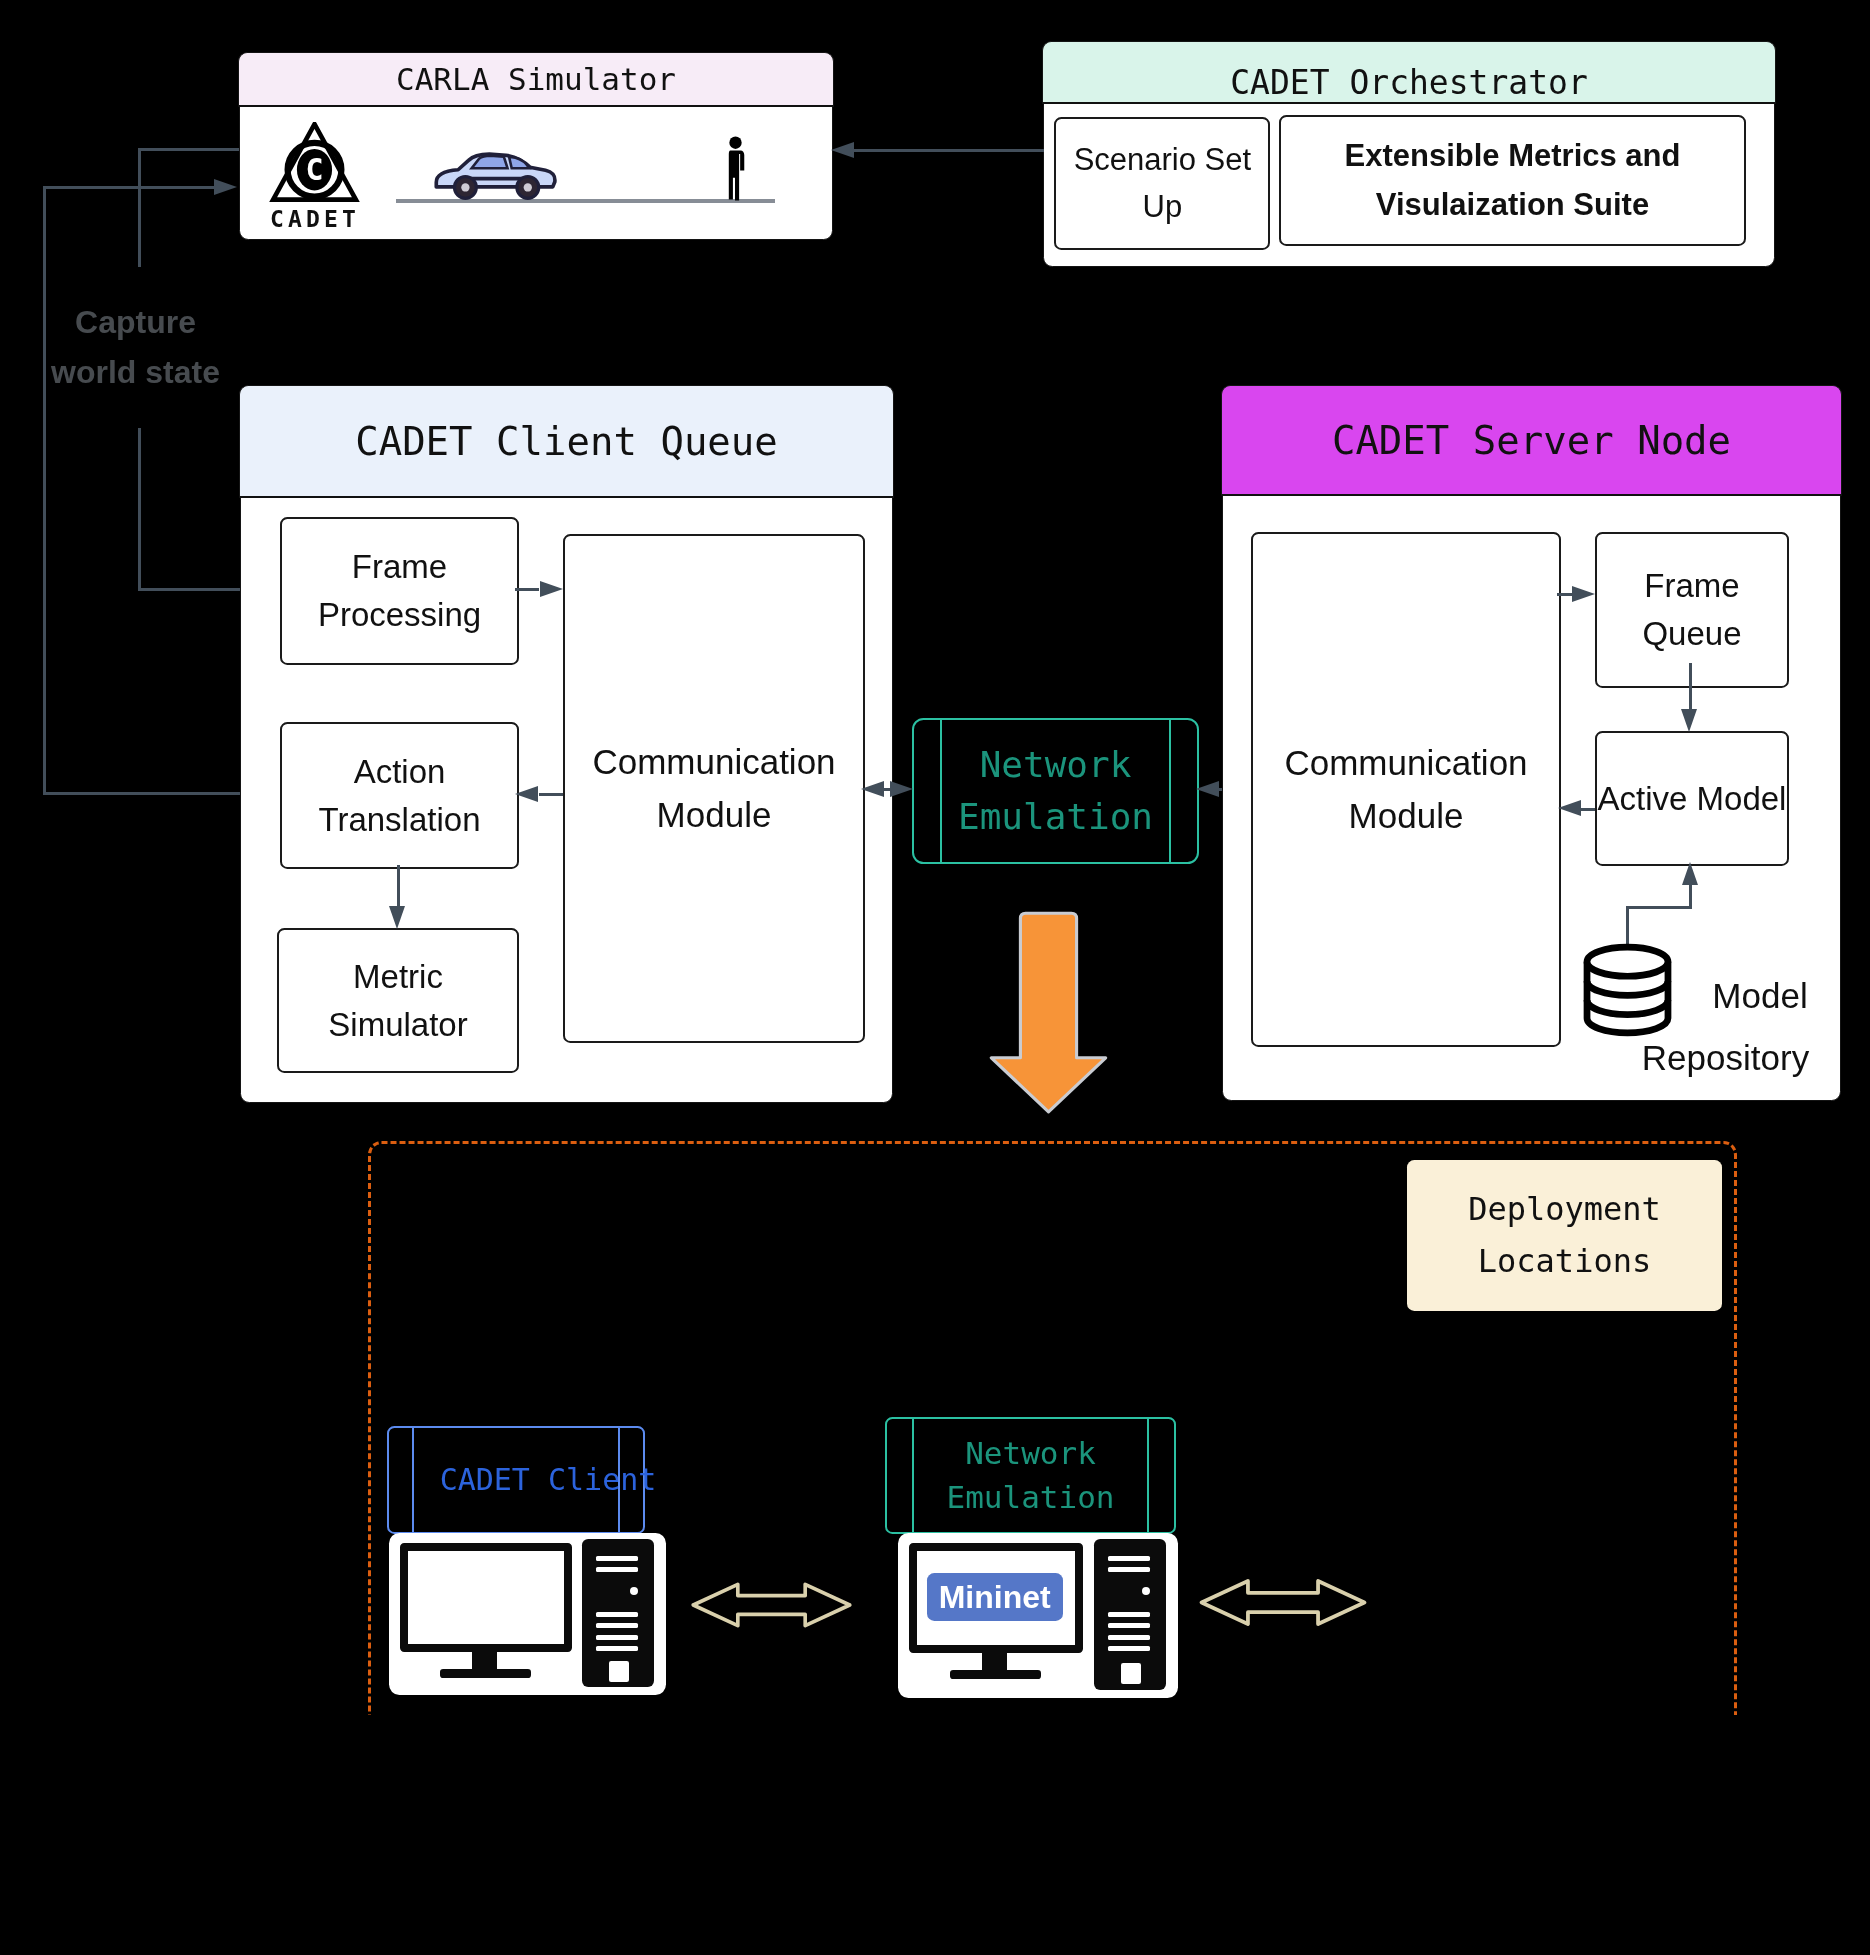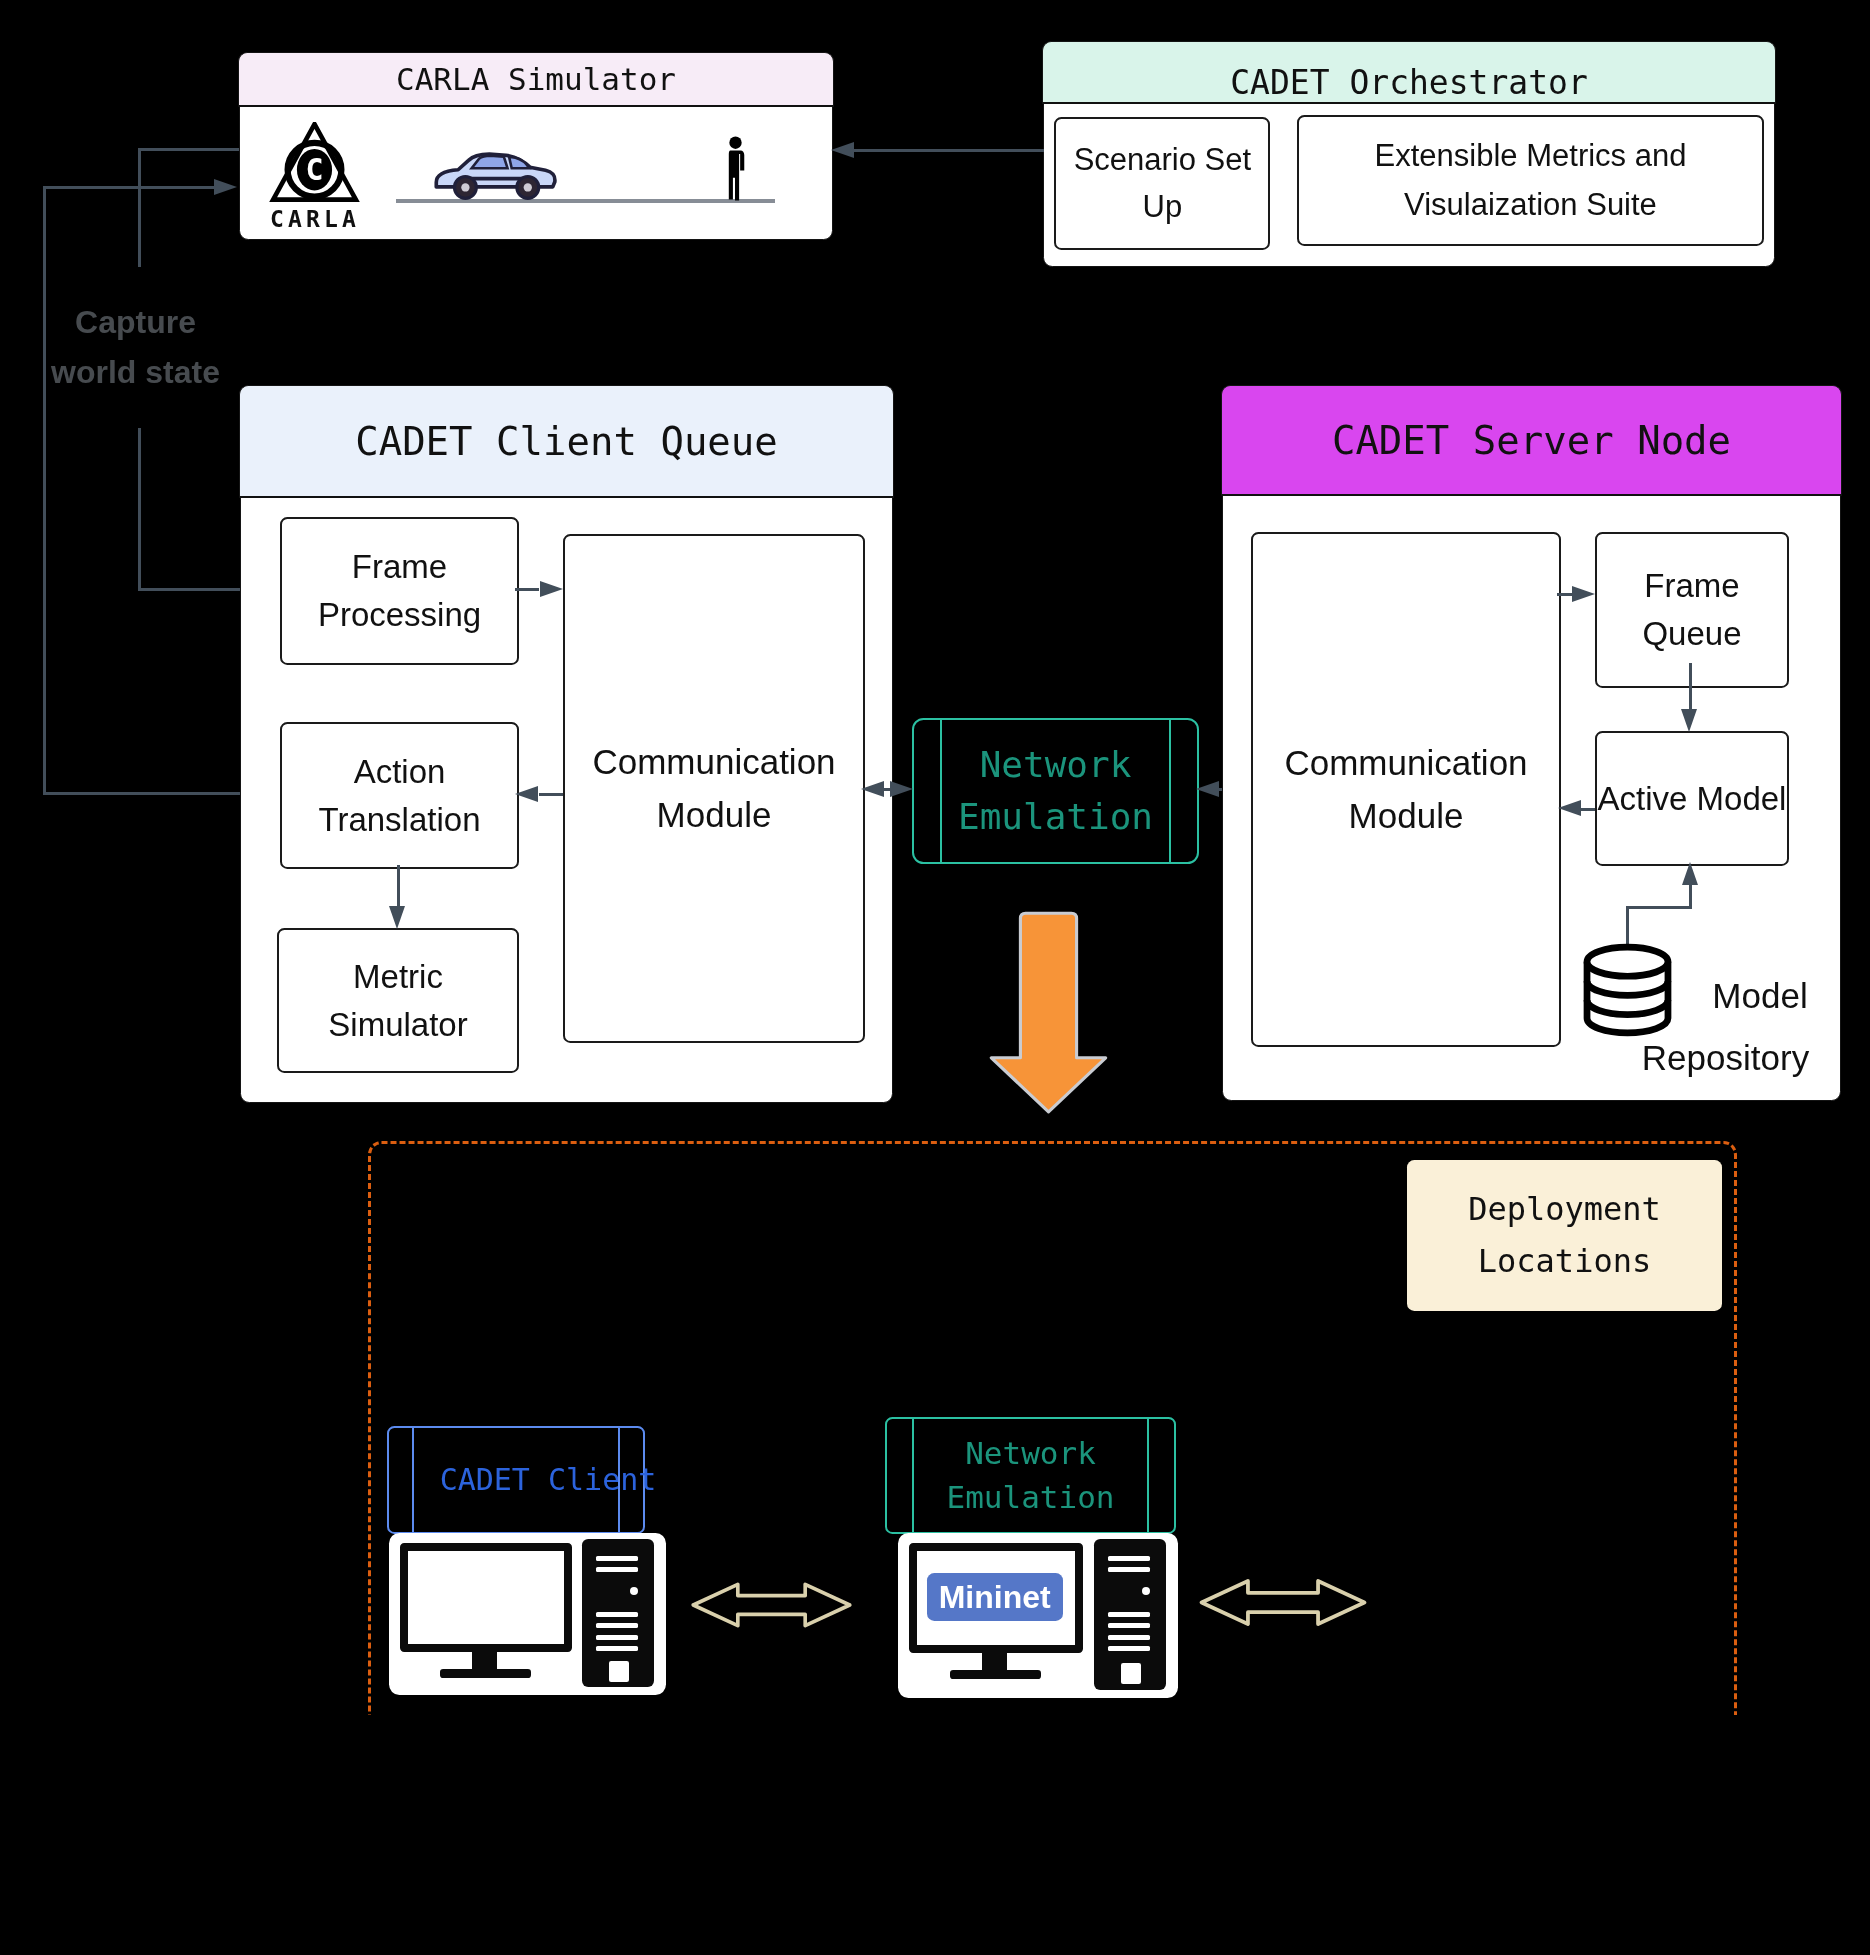--- a/index.html
+++ b/index.html
@@ -60,21 +60,21 @@
     </div>
 
     <div class="abs" style="left:0;top:52px;width:589px;height:130px;">
 
       <svg class="abs" style="left:29px;top:15.6px;" width="91" height="83" viewBox="0 0 176 160">
         <polygon points="88,4 168,150 8,150" fill="none" stroke="#000" stroke-width="9"></polygon>
         <circle cx="88" cy="92" r="52" fill="none" stroke="#000" stroke-width="12"></circle>
         <ellipse cx="88" cy="92" rx="34" ry="40" fill="#000"></ellipse>
         <text x="88" y="112" text-anchor="middle" font-family="DejaVu Sans Mono, monospace" font-size="58" font-weight="bold" fill="#fff">C</text>
       </svg>
-      <div class="mono abs" style="left:25px;top:100px;width:100px;text-align:center;font-size:23px;font-weight:bold;letter-spacing:4.2px;">CARLA</div>
+      <div class="mono abs" style="left:25px;top:100px;width:100px;text-align:center;font-size:23px;font-weight:bold;letter-spacing:4.2px;">CADET</div>
 
       <div class="abs" style="left:156px;top:93px;width:379px;height:3.6px;background:#878D96;"></div>
 
       <svg class="abs" style="left:189px;top:44px;" width="130" height="52" viewBox="0 0 250 100">
         <path d="M14 62 C14 46 30 40 56 38 L76 20 C84 12 98 8 116 8 L148 10 C168 13 184 23 194 33 L224 39 C240 43 243 51 242 61 L238 71 L14 71 Z" fill="#C9D7F8" stroke="#20203A" stroke-width="7" stroke-linejoin="round"></path>
         <path d="M82 35 L96 17 C101 13 109 11 118 11 L144 13 L151 35 Z" fill="#8FA6E8" stroke="#20203A" stroke-width="5"></path>
         <path d="M159 35 L154 13 L166 15 C178 18 188 27 193 35 Z" fill="#8FA6E8" stroke="#20203A" stroke-width="5"></path>
         <line x1="62" y1="55" x2="192" y2="55" stroke="#20203A" stroke-width="7"></line>
         <circle cx="70" cy="72" r="21" fill="#2E2633" stroke="#20203A" stroke-width="6"></circle>
         <circle cx="70" cy="72" r="8" fill="#CFCBD4"></circle>
@@ -89,21 +89,21 @@
     </div>
   </div>
 
   <div class="abs node" style="left:1043px;top:42px;width:730px;height:223px;">
     <div class="node-hdr center" style="height:60px;background:#D9F4EA;align-items:flex-end;">
       <span class="mono" style="font-size:33px;">CADET Orchestrator</span>
     </div>
     <div class="sub center" style="left:10.4px;top:74px;width:212px;height:129px;">
       <span class="sans" style="font-size:31px;line-height:1.5;">Scenario Set Up</span>
     </div>
-    <div class="sub center" style="left:253px;top:72px;width:463px;height:127px;">
+    <div class="sub center" style="left:235px;top:72px;width:463px;height:127px;font-weight:bold;">
       <span class="sans" style="font-size:31px;line-height:1.55;padding:0 15.6px;">Extensible Metrics and Visulaization Suite</span>
     </div>
   </div>
 
   <div class="line" style="left:854px;top:149px;width:190px;height:2.6px;"></div>
   <div class="head head-left" style="left:831px;top:142px;"></div>
 
   <div class="line" style="left:138px;top:148px;width:101px;height:2.6px;"></div>
   <div class="line" style="left:138px;top:148px;width:2.6px;height:442px;"></div>
   <div class="line" style="left:138px;top:588px;width:119px;height:2.6px;"></div>

